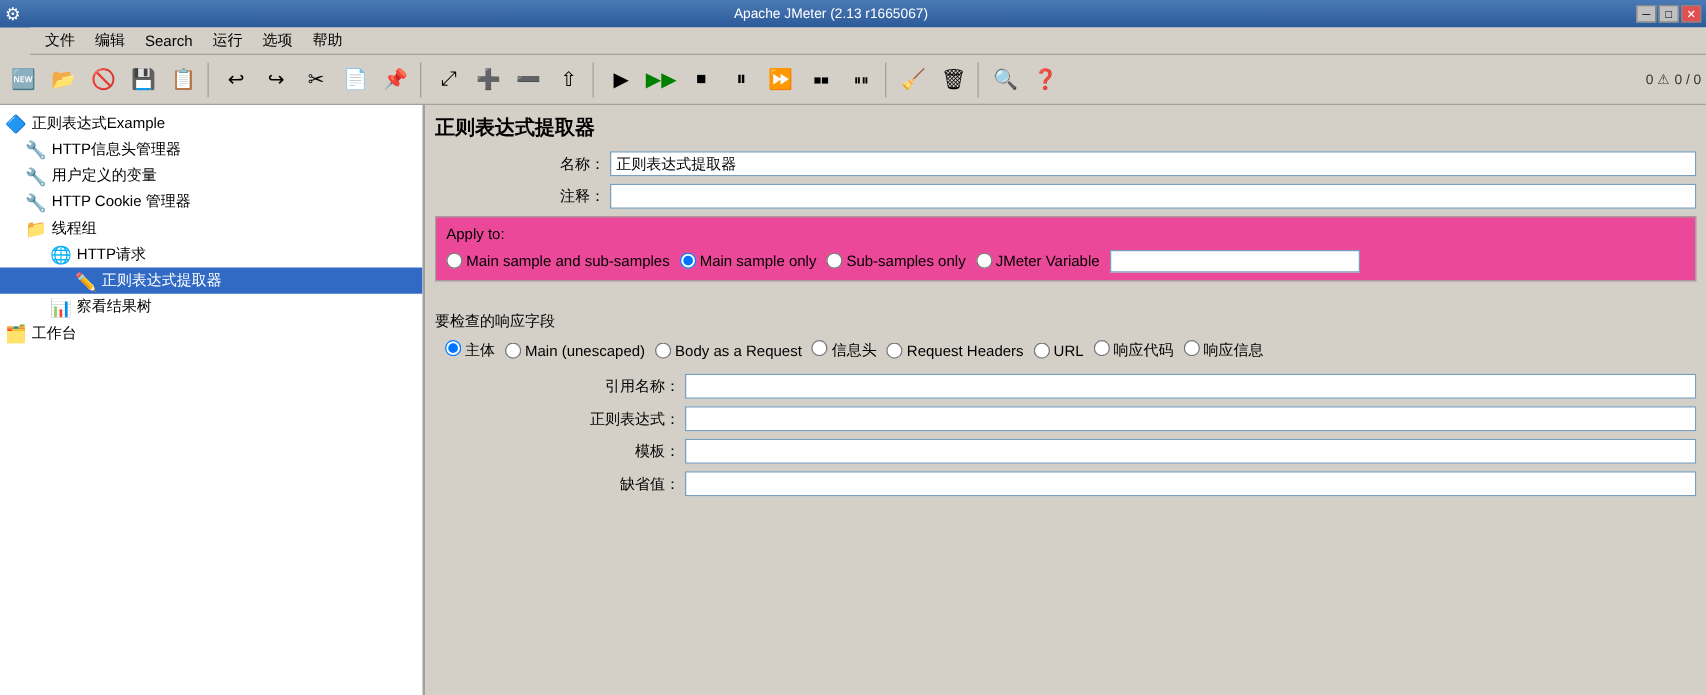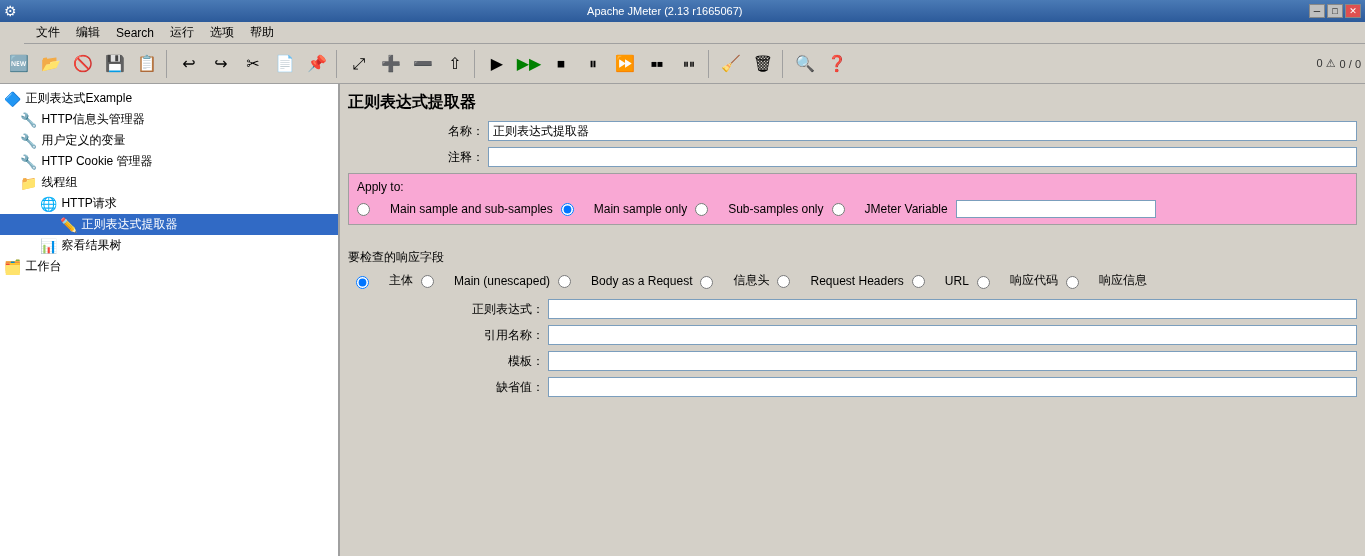--- a/index.html
+++ b/index.html
@@ -126,39 +126,39 @@
       flex: 1;
       height: 20px;
       border: 1px solid #7b9ebd;
       background: white;
       padding: 0 4px;
       font-size: 12px;
     }
 
     .section-box {
       border: 1px solid #a0a0a0;
-      background: #f9a8d4;
+      background: #ec4899;
       padding: 6px 8px;
       margin-bottom: 8px;
     }
     .section-title {
       font-size: 12px;
       margin-bottom: 6px;
       font-weight: normal;
     }
     .radio-group {
       display: flex;
       align-items: center;
       gap: 8px;
       flex-wrap: wrap;
     }
     .radio-item {
       display: flex;
-      align-items: flex-end;
-      gap: 20px;
+      align-items: flex-start;
+      gap: 3px;
       font-size: 12px;
       cursor: pointer;
     }
     .radio-item input { cursor: pointer; }
     .radio-extra-input {
       height: 18px;
       width: 200px;
       border: 1px solid #7b9ebd;
       background: white;
     }
@@ -334,25 +334,25 @@
             <span>响应代码</span>
           </label>
           <label class="radio-item">
             <input type="radio" name="response-field" value="resp-info" style="">
             <span>响应信息</span>
           </label>
         </div>
 
       <div id="fields-container">
       <div class="form-row">
+            <div class="form-label form-label-wide">引用名称：</div>
+            <input type="text" class="form-input" style="">
+          </div>
+          <div class="form-row">
             <div class="form-label form-label-wide">正则表达式：</div>
-            <input type="text" class="form-input" style="">
-          </div>
-          <div class="form-row">
-            <div class="form-label form-label-wide">引用名称：</div>
             <input type="text" class="form-input" style="">
           </div>
           <div class="form-row">
             <div class="form-label form-label-wide">模板：</div>
             <input type="text" class="form-input" style="">
           </div>
           <div class="form-row">
             <div class="form-label form-label-wide">缺省值：</div>
             <input type="text" class="form-input" style="">
           </div>

